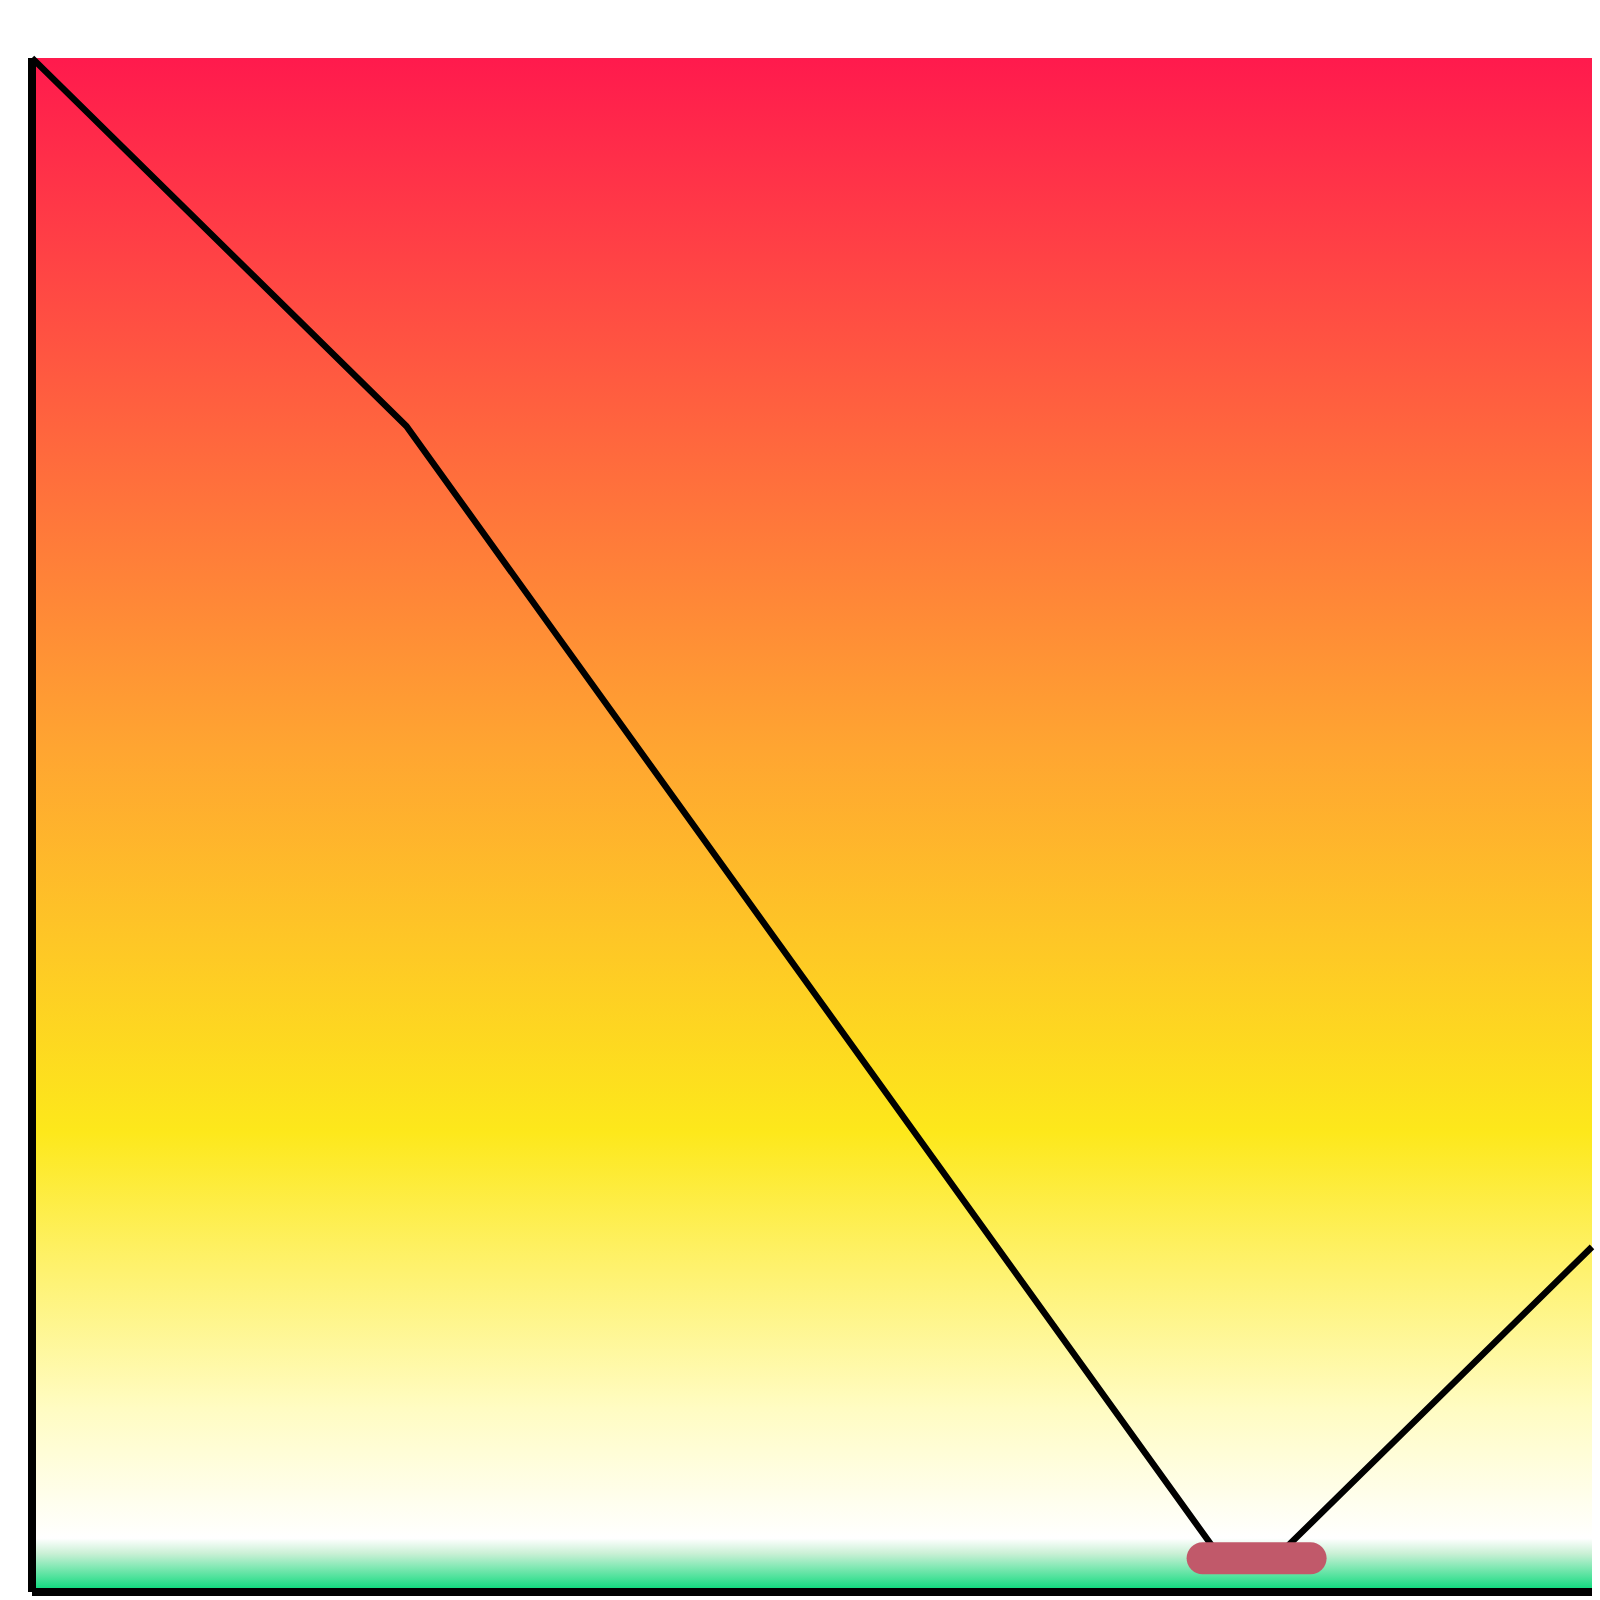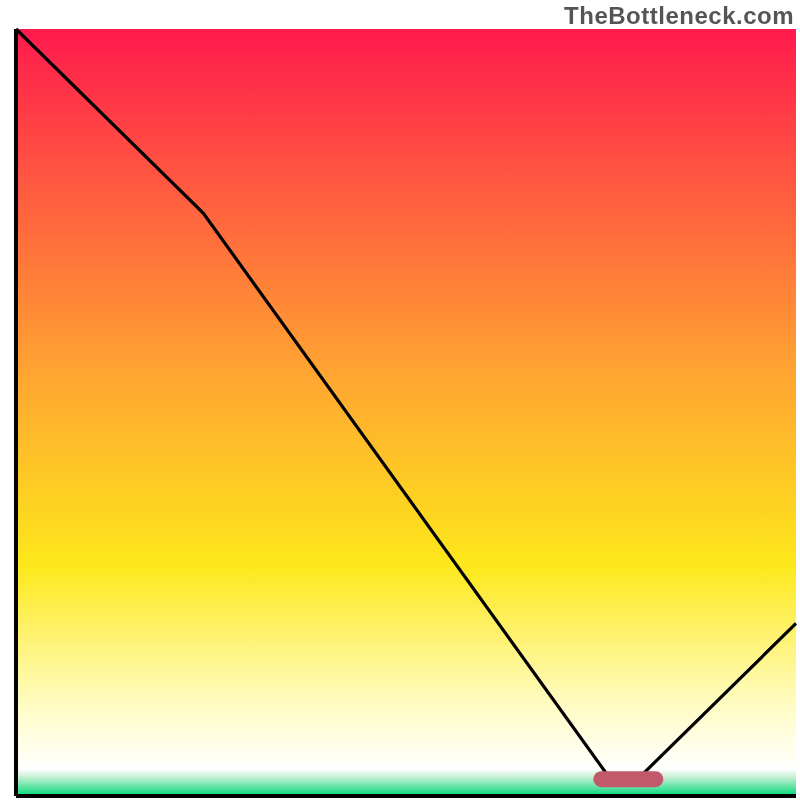--- a/index.html
+++ b/index.html
@@ -26,21 +26,20 @@
     z-index: 3;
   }
   svg {
     display: block;
   }
 </style>
 </head>
 <body>
 
 <div class="chart-container">
-  <div class="watermark">TheBottleneck.com</div>
 
   <svg width="800" height="800" viewBox="0 0 800 800">
     <defs>
       <linearGradient id="bgGrad" x1="0" y1="0" x2="0" y2="1">
 
       <stop offset="0%" stop-color="#ff1a4d"></stop>
           <stop offset="45%" stop-color="#ffa531"></stop>
           <stop offset="70%" stop-color="#fde81b"></stop>
           <stop offset="88%" stop-color="#fffcc2"></stop>
           <stop offset="96.5%" stop-color="#ffffff"></stop>

